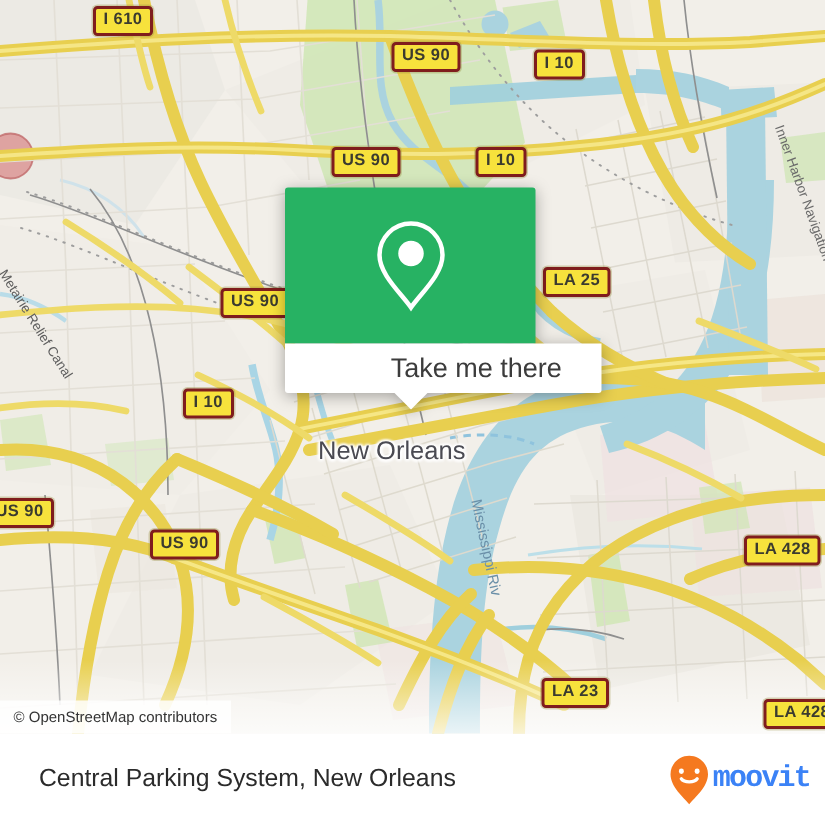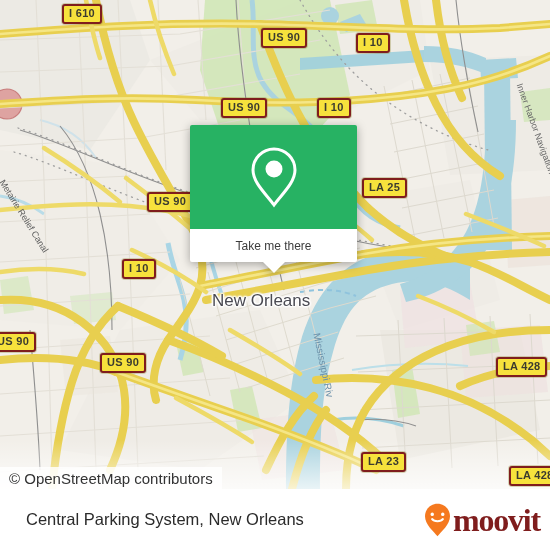--- a/index.html
+++ b/index.html
@@ -34,36 +34,36 @@
     font-size:9px;white-space:nowrap;
   }
 
   
   #card{position:absolute;left:190px;top:125px;width:167px;height:137px;
         filter:drop-shadow(0 2px 5px rgba(0,0,0,.33));}
   #card-top{width:167px;height:104px;background:#27b263;border-radius:2px 2px 0 0;
             display:flex;align-items:center;justify-content:center;}
   #card-btn{width:167px;height:33px;background:#fff;border-radius:0 0 2px 2px;
             display:flex;align-items:center;justify-content:center;
-            color:#3c3c3c;font-size:12px;font-family:"Liberation Sans",sans-serif;}
+            color:#3c3c3c;font-size:18px;font-family:"Liberation Sans",sans-serif;padding-left:44px;}
   #card-tail{position:absolute;left:50%;bottom:-11px;margin-left:-11px;width:0;height:0;
              border-left:11px solid transparent;border-right:11px solid transparent;
              border-top:11px solid #fff;}
 
   
   #osm-credit{position:absolute;left:0;top:467px;height:22px;display:flex;align-items:center;
               padding:0 9px;background:rgba(255,255,255,.82);
-              font-size:15px;color:#333;font-family:"Liberation Sans",sans-serif;}
+              font-size:10px;color:#333;font-family:"Liberation Sans",sans-serif;}
   #footer{position:absolute;left:0;top:489px;width:550px;height:61px;background:#fff;
           display:flex;align-items:center;justify-content:space-between;
           padding:0 10px 0 26px;box-sizing:border-box;}
   #footer-title{font-size:16.5px;color:#2b2b2b;font-family:"Liberation Sans",sans-serif;}
   #brand{display:flex;align-items:center;gap:2px;}
-  #brand-word{font-size:32px;font-weight:bold;color:#7f1d1d;letter-spacing:-1.2px;
-              font-family:Liberation Serif, serif;line-height:30px;}
+  #brand-word{font-size:20px;font-weight:bold;color:#3b82f6;letter-spacing:-1.2px;
+              font-family:Liberation Mono, monospace;line-height:30px;}
 </style>
 </head>
 <body>
 
 <div id="page">
 
   <div id="map">
 
     <svg class="maplayer" viewBox="0 0 550 489" preserveAspectRatio="none">
       <defs>

